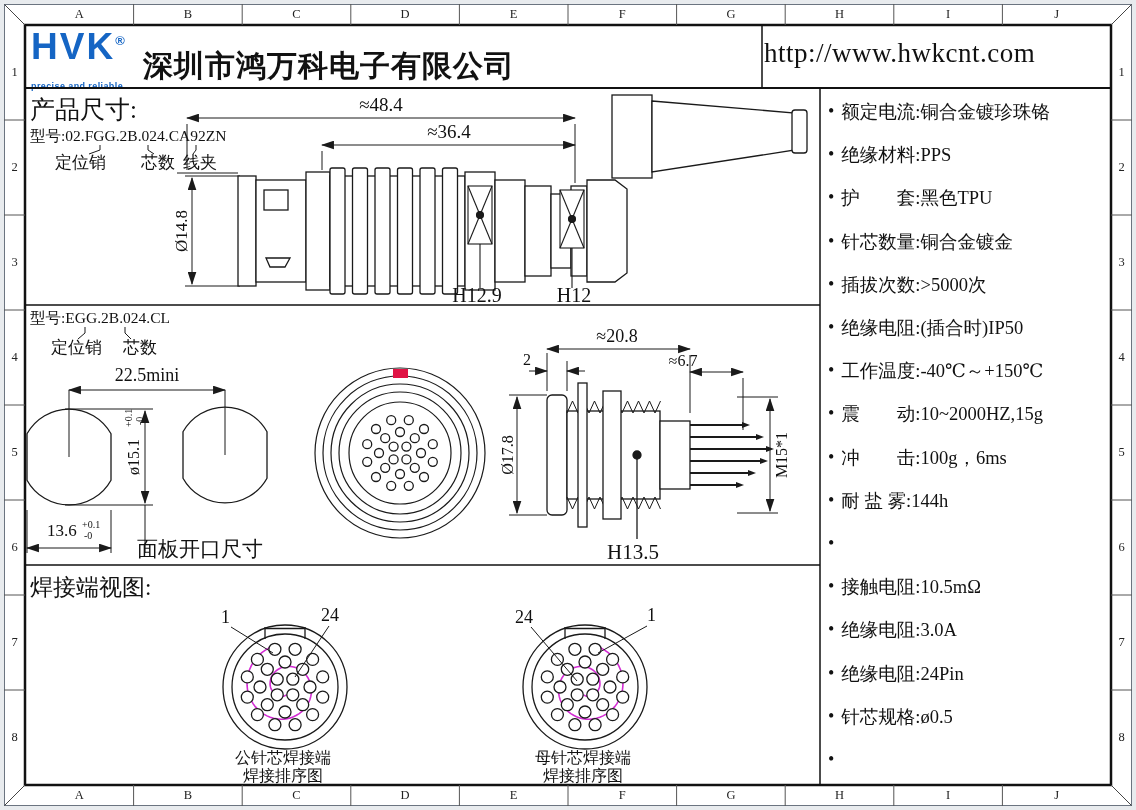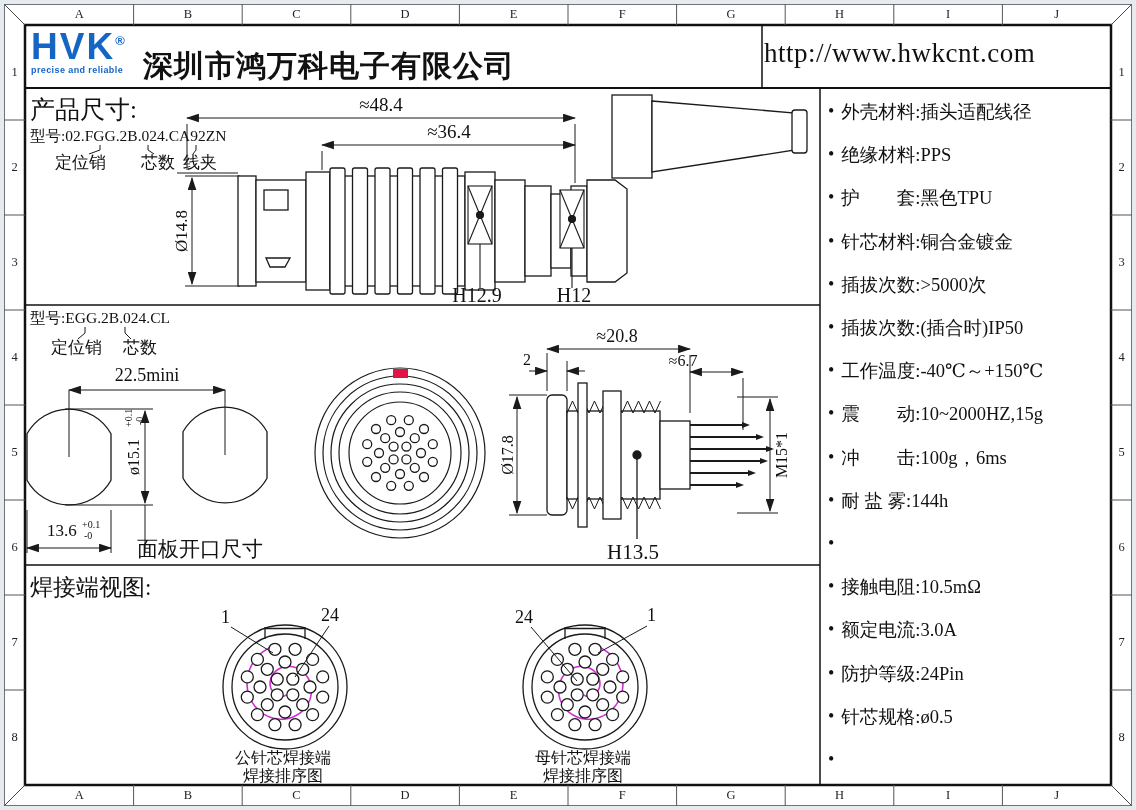--- a/index.html
+++ b/index.html
@@ -7,21 +7,21 @@
   body{position:relative;background:#dfe3e7;font-family:"Liberation Serif","DejaVu Serif",serif;color:#111}
   #sheet{position:absolute;inset:0;background:#e8ebee}
   #canvas{position:absolute;left:4px;top:4px;width:1128px;height:802px;background:#fff}
   .abs{position:absolute}
   .rlabel{position:absolute;height:21px;line-height:21px;text-align:center;font-size:12.5px;color:#222}
   .rlabel-v{position:absolute;width:21px;text-align:center;font-size:12.5px;color:#222;display:flex;align-items:center;justify-content:center}
   #logo-block{position:absolute;left:31px;top:28px;width:110px;color:var(--accent,#1565c4);
     font-family:Liberation Sans, sans-serif;line-height:1}
   #logo-text{font-size:37px;font-weight:bold;letter-spacing:2px;font-stretch:condensed}
   #logo-reg{font-size:13px;vertical-align:14px;font-weight:bold}
-  #logo-tagline{font-size:9px;font-weight:bold;letter-spacing:.4px;margin-top:1px}
+  #logo-tagline{font-size:9px;font-weight:bold;letter-spacing:.4px;margin-top:17px}
   #company{position:absolute;left:143px;top:46px;font-size:30px;font-weight:700;
     font-family:Liberation Serif, serif;letter-spacing:1px}
   #url{position:absolute;left:764px;top:38px;width:378px;text-align:left;font-size:27px;letter-spacing:.5px}
   #specs{position:absolute;left:823px;top:90px;width:287px}
   .spec-item{height:43.2px;display:flex;align-items:center;font-size:18.5px;white-space:nowrap}
   .spec-bullet{font-size:18px;margin:0 7px 0 5px}
   svg text{font-family:"Liberation Serif","DejaVu Serif",serif;fill:#111}
   #overlay{position:absolute;inset:0;pointer-events:none}
 </style>
 </head>
@@ -33,41 +33,41 @@
   <div id="logo-block">
     <div><span id="logo-text">HVK</span><span id="logo-reg">®</span></div>
     <div id="logo-tagline">precise and reliable</div>
   </div>
   <div id="company">深圳市鸿万科电子有限公司</div>
   <div id="url">http://www.hwkcnt.com</div>
 
   <div id="specs">
       <div class="spec-item">
         <span class="spec-bullet">•</span>
-        <span>外壳材料:插头适配线径</span>
+        <span>额定电流:铜合金镀珍珠铬</span>
       </div>
       <div class="spec-item">
         <span class="spec-bullet">•</span>
         <span>绝缘材料:PPS</span>
       </div>
       <div class="spec-item">
         <span class="spec-bullet">•</span>
         <span>护　　套:黑色TPU</span>
       </div>
       <div class="spec-item">
         <span class="spec-bullet">•</span>
-        <span>针芯材料:铜合金镀金</span>
+        <span>针芯数量:铜合金镀金</span>
       </div>
       <div class="spec-item">
         <span class="spec-bullet">•</span>
         <span>插拔次数:&gt;5000次</span>
       </div>
       <div class="spec-item">
         <span class="spec-bullet">•</span>
-        <span>插拔次数:(插合时)IP50</span>
+        <span>绝缘电阻:(插合时)IP50</span>
       </div>
       <div class="spec-item">
         <span class="spec-bullet">•</span>
         <span>工作温度:-40℃～+150℃</span>
       </div>
       <div class="spec-item">
         <span class="spec-bullet">•</span>
         <span>震　　动:10~2000HZ,15g</span>
       </div>
       <div class="spec-item">
@@ -80,25 +80,25 @@
       </div>
       <div class="spec-item">
         <span class="spec-bullet">•</span>
       </div>
       <div class="spec-item">
         <span class="spec-bullet">•</span>
         <span>接触电阻:10.5mΩ</span>
       </div>
       <div class="spec-item">
         <span class="spec-bullet">•</span>
-        <span>额定电流:3.0A</span>
-      </div>
-      <div class="spec-item">
-        <span class="spec-bullet">•</span>
-        <span>防护等级:24Pin</span>
+        <span>绝缘电阻:3.0A</span>
+      </div>
+      <div class="spec-item">
+        <span class="spec-bullet">•</span>
+        <span>绝缘电阻:24Pin</span>
       </div>
       <div class="spec-item">
         <span class="spec-bullet">•</span>
         <span>针芯规格:ø0.5</span>
       </div>
       <div class="spec-item">
         <span class="spec-bullet">•</span>
       </div>
     </div>
 

